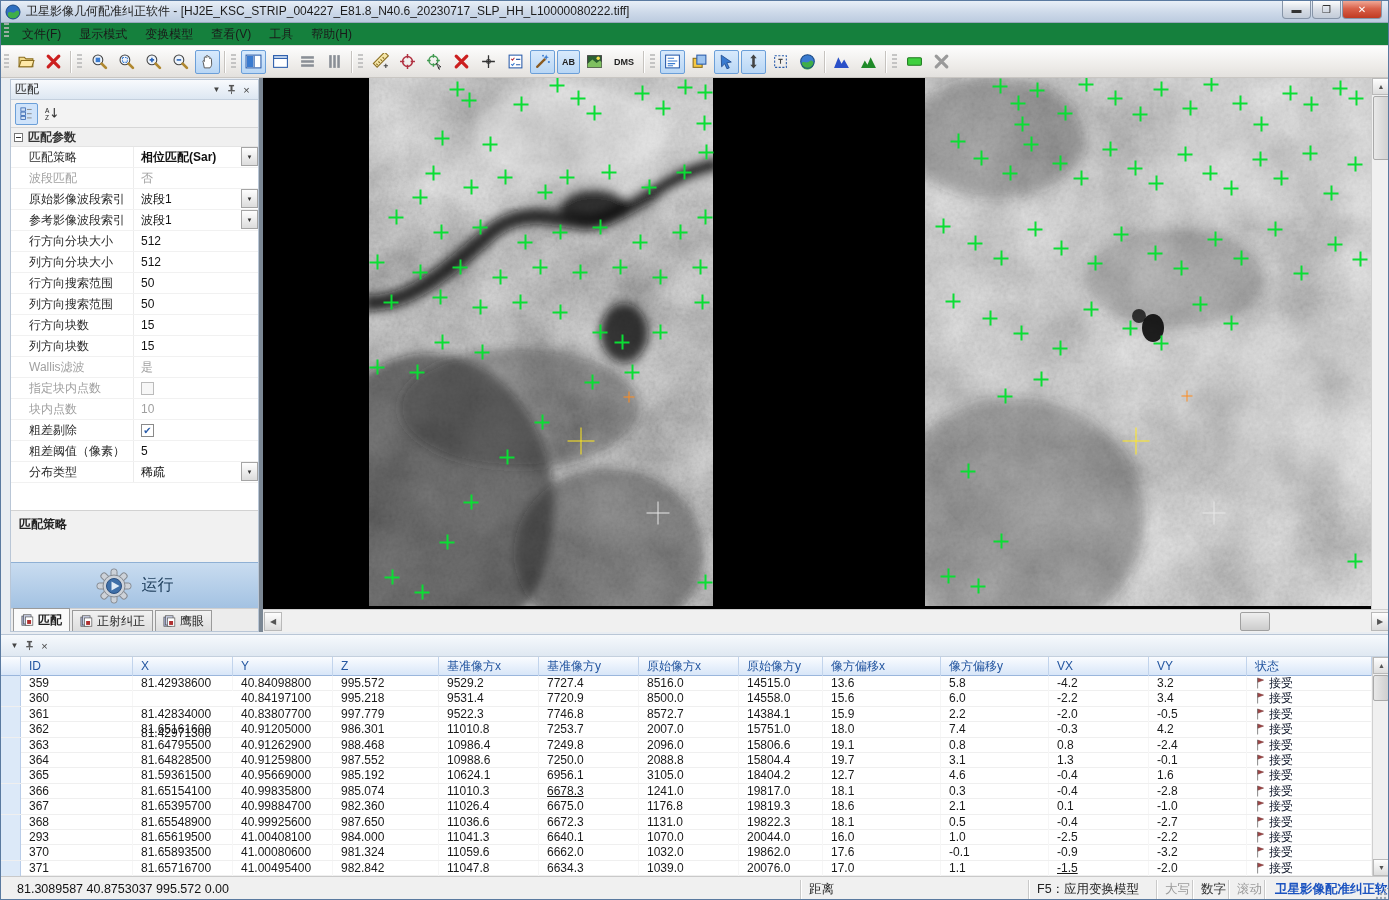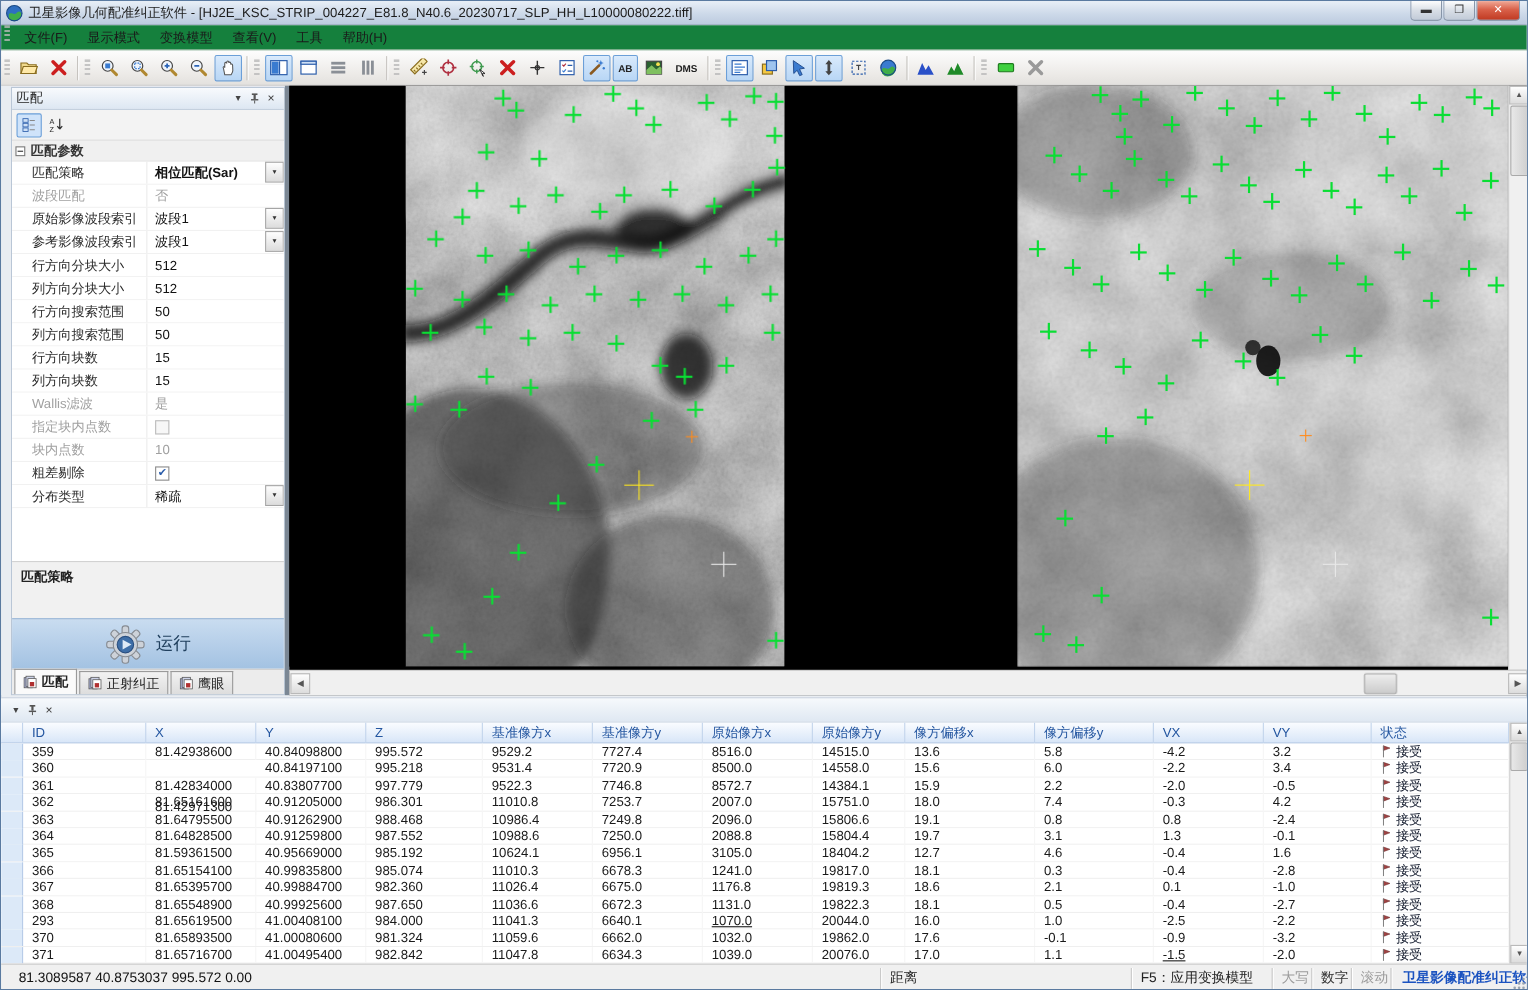--- a/index.html
+++ b/index.html
@@ -585,20 +585,24 @@
             </div>
             <div class="pgrow dis">
               <div class="pglabel">块内点数</div>
               <div class="pgval">10</div>
             </div>
             <div class="pgrow">
               <div class="pglabel">粗差剔除</div>
               <div class="pgval">
                 <span class="cb">✔</span>
               </div>
+            </div>
+            <div class="pgrow">
+              <div class="pglabel">粗差阈值（像素）</div>
+              <div class="pgval">5</div>
             </div>
             <div class="pgrow">
               <div class="pglabel">分布类型</div>
               <div class="pgval">稀疏</div>
               <span class="dd">▼</span>
             </div>
           </div>
       </div>
       <div class="pgfill"></div>
       <div class="pdesc">
@@ -999,21 +1003,21 @@
               <use href="#i-flag"></use>
             </svg><span class="accept">接受</span></div>
         </div>
         <div class="tr">
           <div class="td gut" style="width: 20px;"></div>
           <div class="td" style="width: 112px;">366</div>
           <div class="td" style="width: 100px;">81.65154100</div>
           <div class="td" style="width: 100px;">40.99835800</div>
           <div class="td" style="width: 106px;">985.074</div>
           <div class="td" style="width: 100px;">11010.3</div>
-          <div class="td" style="width: 100px;">6678.3</div>
+          <div class="td" style="width: 100px; text-decoration: underline;">6678.3</div>
           <div class="td" style="width: 100px;">1241.0</div>
           <div class="td" style="width: 84px;">19817.0</div>
           <div class="td" style="width: 118px;">18.1</div>
           <div class="td" style="width: 108px;">0.3</div>
           <div class="td" style="width: 100px;">-0.4</div>
           <div class="td" style="width: 98px;">-2.8</div>
           <div class="td" style="width: 125px;"><svg class="flag">
               <use href="#i-flag"></use>
             </svg><span class="accept">接受</span></div>
         </div>
@@ -1054,21 +1058,21 @@
             </svg><span class="accept">接受</span></div>
         </div>
         <div class="tr">
           <div class="td gut" style="width: 20px;"></div>
           <div class="td" style="width: 112px;">293</div>
           <div class="td" style="width: 100px;">81.65619500</div>
           <div class="td" style="width: 100px;">41.00408100</div>
           <div class="td" style="width: 106px;">984.000</div>
           <div class="td" style="width: 100px;">11041.3</div>
           <div class="td" style="width: 100px;">6640.1</div>
-          <div class="td" style="width: 100px; text-decoration: underline;">1070.0</div>
+          <div class="td" style="width: 100px;">1070.0</div>
           <div class="td" style="width: 84px;">20044.0</div>
           <div class="td" style="width: 118px;">16.0</div>
           <div class="td" style="width: 108px;">1.0</div>
           <div class="td" style="width: 100px;">-2.5</div>
           <div class="td" style="width: 98px;">-2.2</div>
           <div class="td" style="width: 125px;"><svg class="flag">
               <use href="#i-flag"></use>
             </svg><span class="accept">接受</span></div>
         </div>
         <div class="tr">

